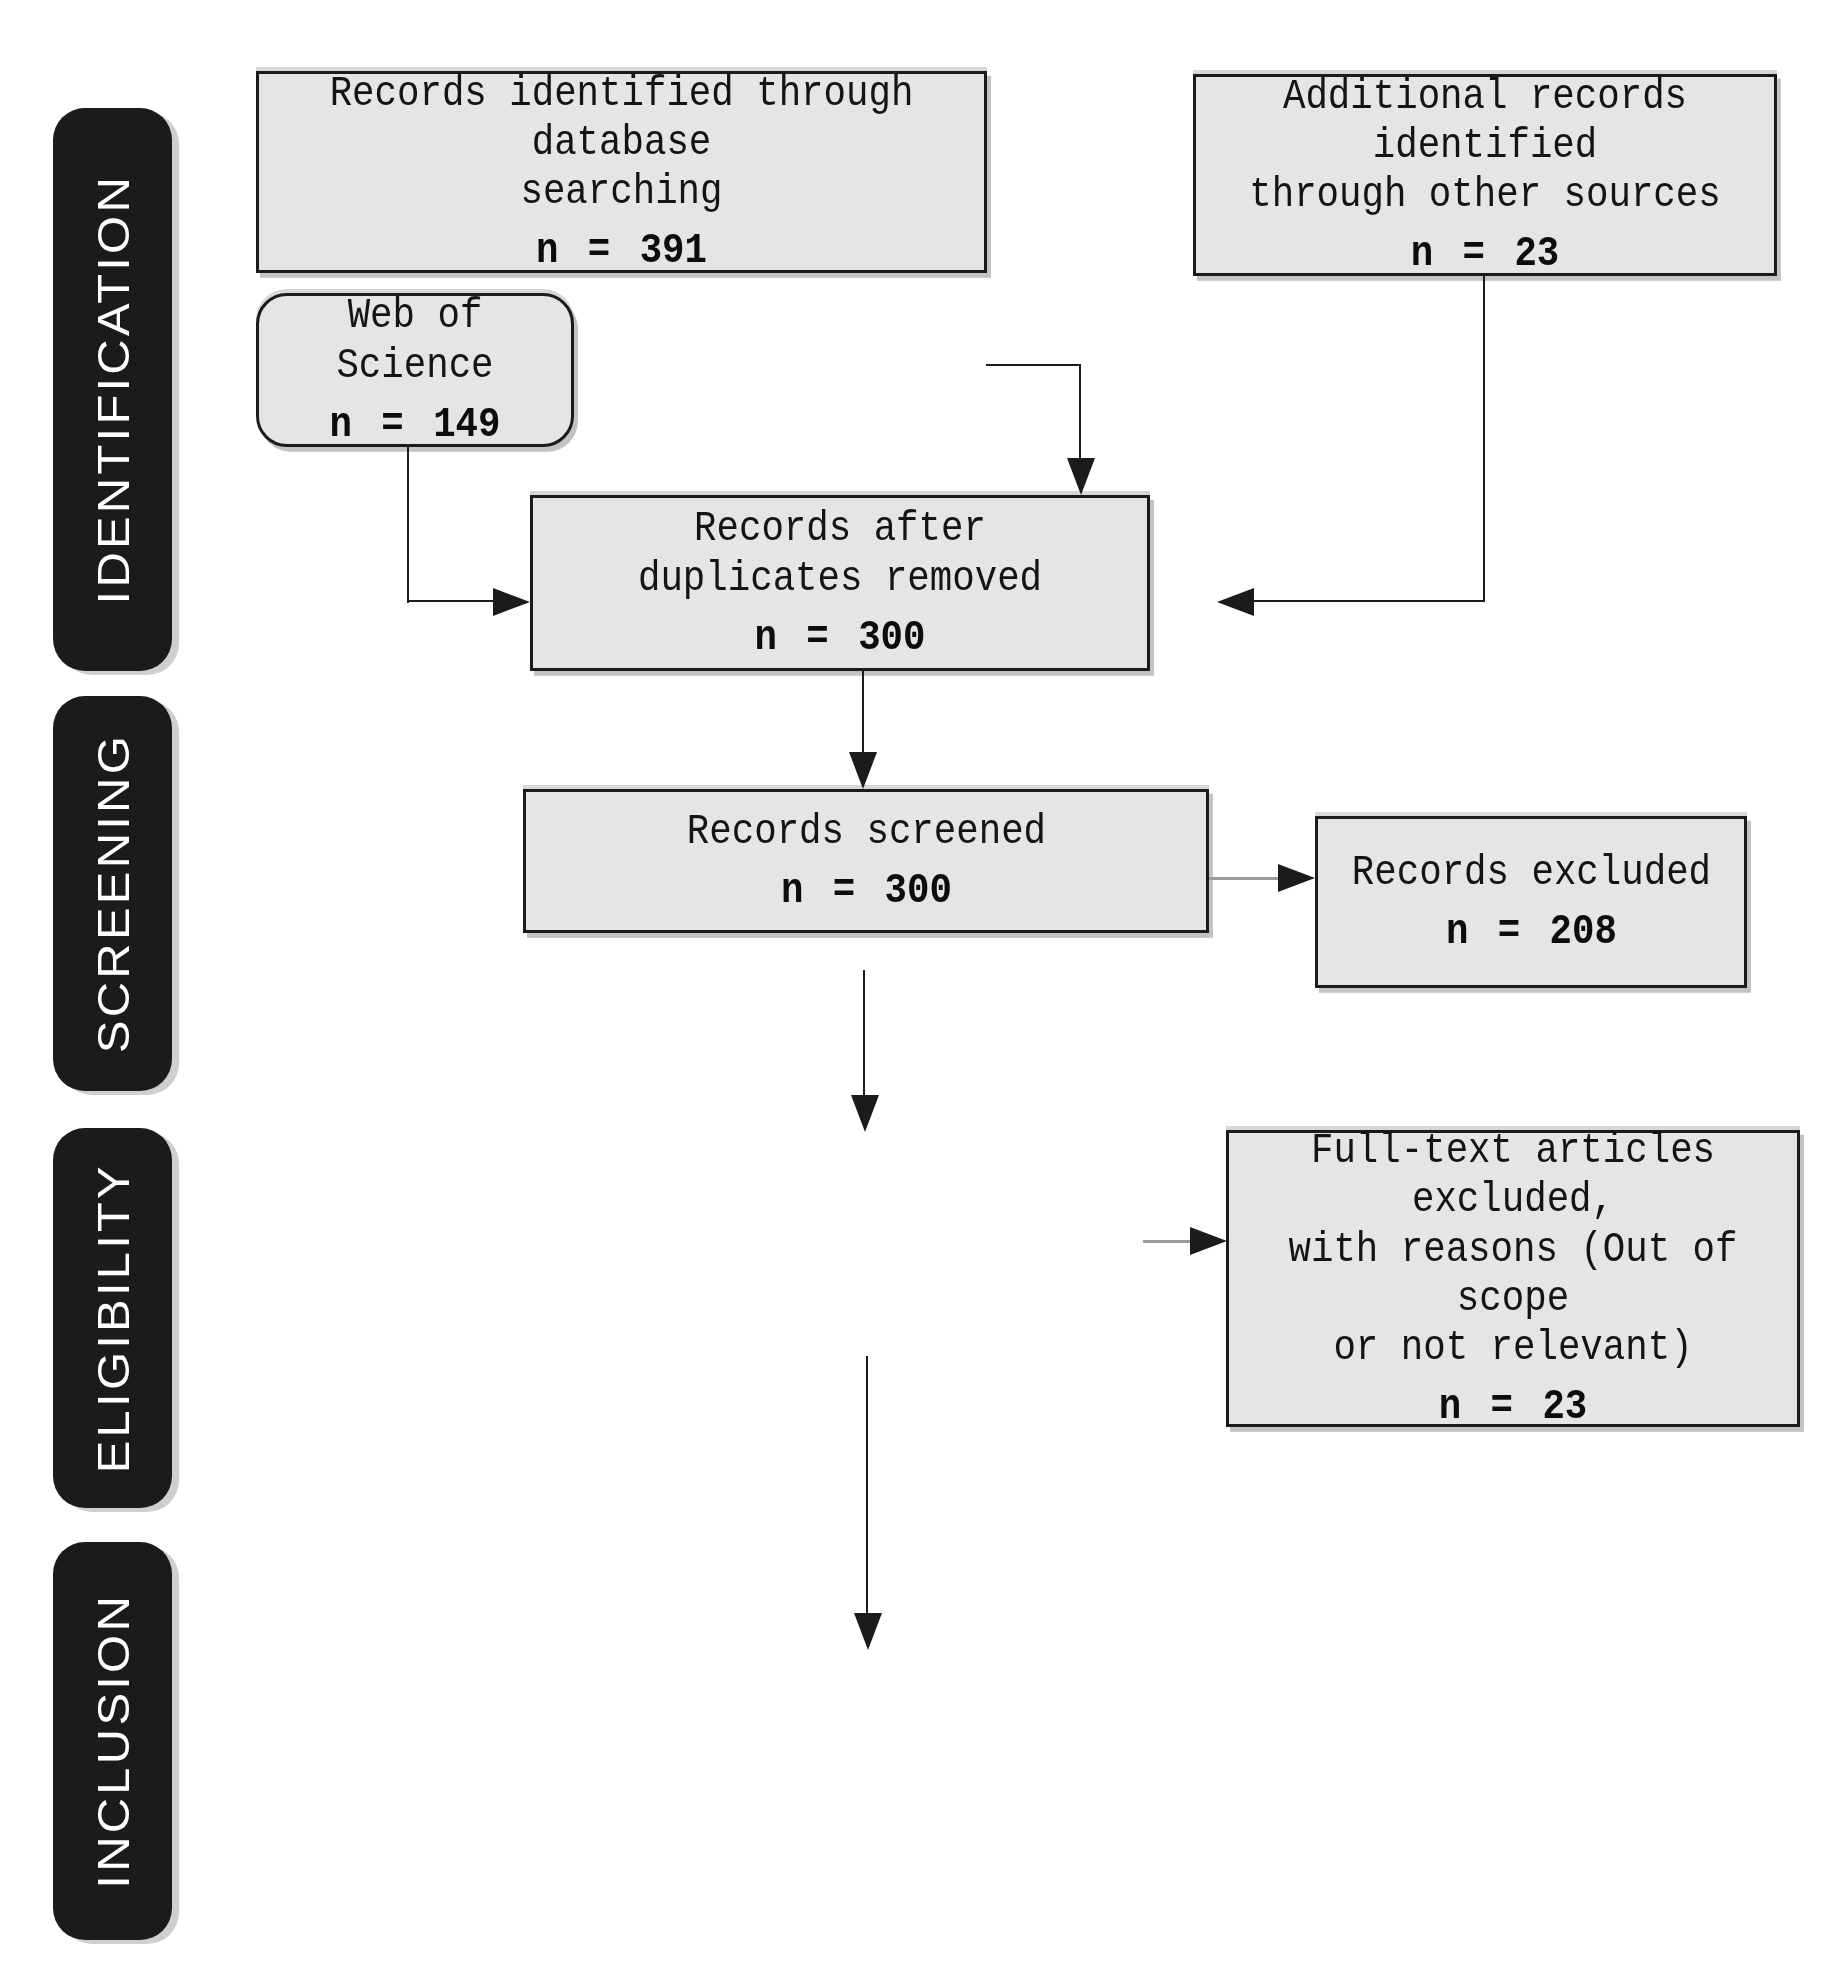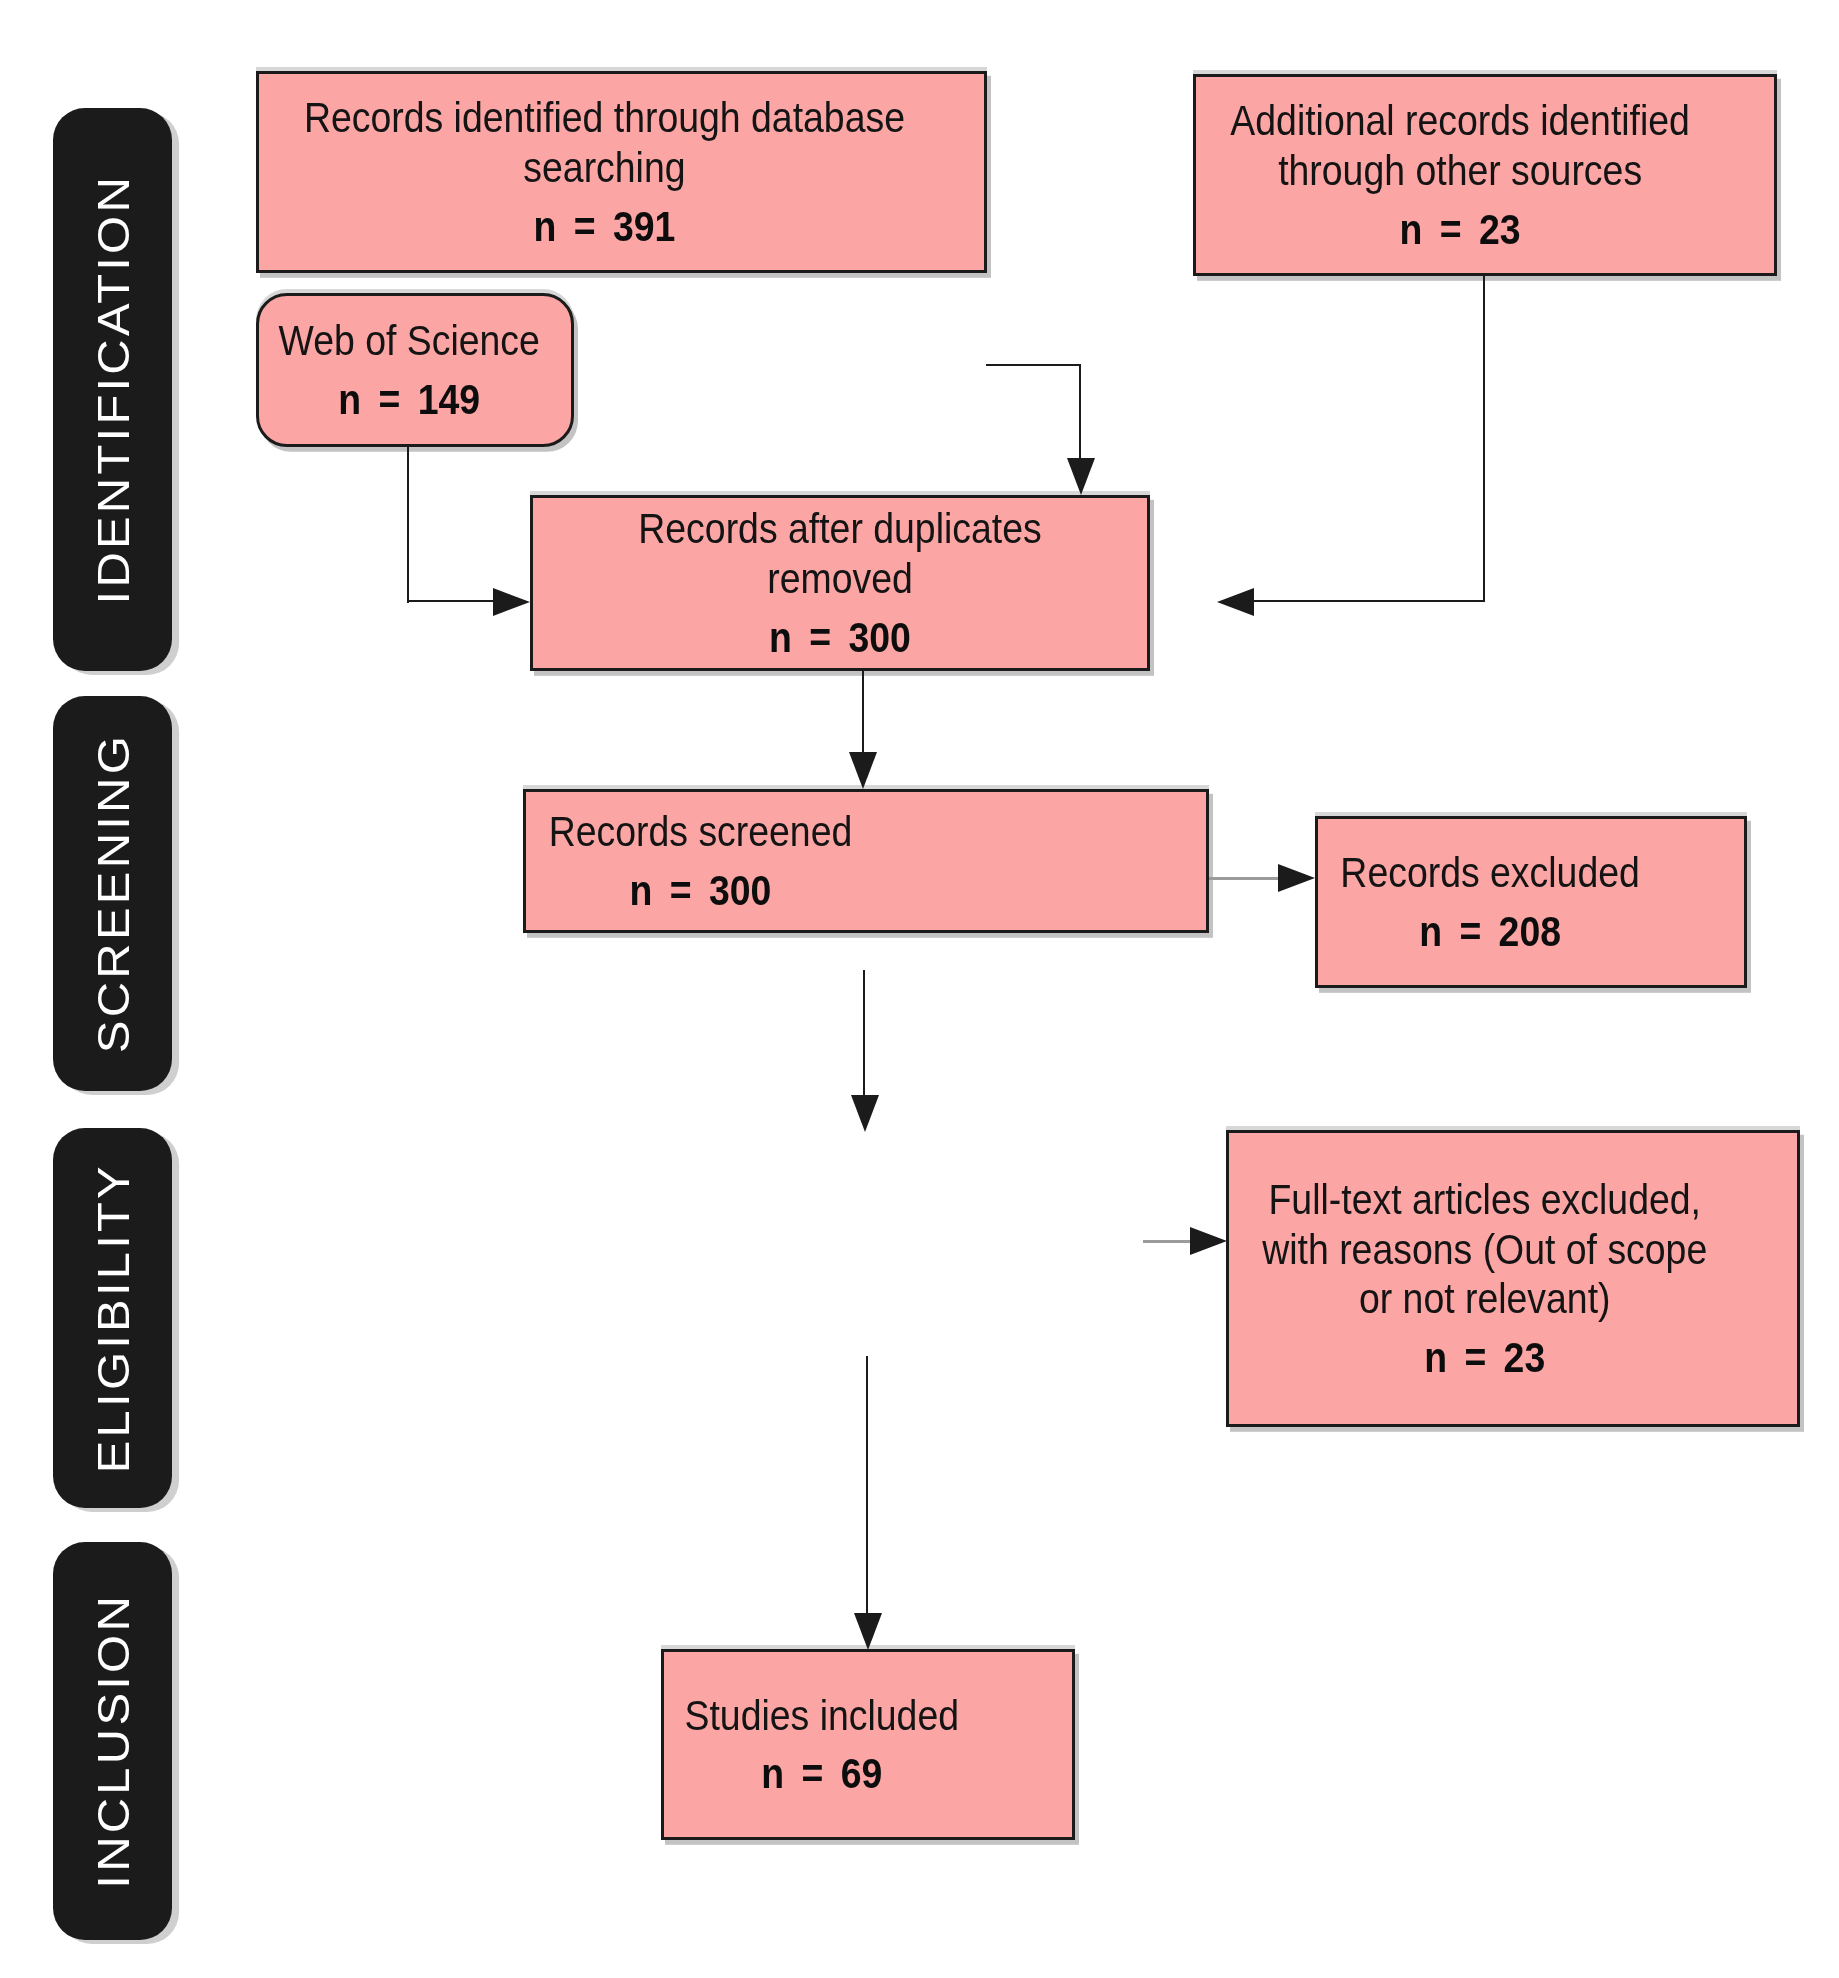--- a/index.html
+++ b/index.html
@@ -13,24 +13,24 @@
     box-shadow:7.1px 4px 0 rgba(130,130,130,0.38);
     display:flex;align-items:center;justify-content:center;
   }
   .stage .stage-label{
     writing-mode:vertical-rl;transform:rotate(180deg) scale(0.92,1);
     color:#ffffff;font-size:49px;letter-spacing:3.2px;font-weight:400;
     white-space:nowrap;
   }
   
   .fbox{
-    position:absolute;background:#fca5a5;border:3.2px solid #1b1b1b;
+    position:absolute;background:#e5e5e5;border:3.2px solid #1b1b1b;
     box-sizing:border-box;
     box-shadow:4px 4.8px 0 rgba(135,135,135,0.5), 0 -4px 0 rgba(135,135,135,0.33);
-    display:flex;align-items:center;text-align:center;
+    display:flex;align-items:center;justify-content:center;text-align:center;font-family:Liberation Mono, monospace;
   }
   .fbox .inner{transform:scaleX(0.87);transform-origin:center;}
   .box-title{font-size:43px;line-height:1.15;color:#141414;white-space:pre-line;}
   .box-n{font-size:43px;font-weight:bold;color:#0d0d0d;margin-top:9.5px;word-spacing:8px;}
   
   .seg{position:absolute;background:#1b1b1b;}
   .seg.gray{background:#9b9b9b;}
   
   .tri{position:absolute;width:0;height:0;}
   .tri.down{border-left:14.3px solid transparent;border-right:14.3px solid transparent;border-top:37px solid #1b1b1b;}
@@ -103,26 +103,20 @@
 
   <div class="fbox" style="left:1226px;top:1130px;width:574px;height:297px;">
     <div class="inner">
       <div class="box-title">Full-text articles excluded,
 with reasons (Out of scope
 or not relevant)</div>
       <div class="box-n">n = 23</div>
     </div>
   </div>
 
-  <div class="fbox" style="left:661px;top:1649px;width:414px;height:191px;">
-    <div class="inner">
-      <div class="box-title">Studies included</div>
-      <div class="box-n">n = 69</div>
-    </div>
-  </div>
 
   <div class="seg" style="left:407px;top:447px;width:2.4px;height:156px;"></div>
   <div class="seg" style="left:407px;top:600px;width:89px;height:2.4px;"></div>
   <div class="tri right" style="left:493px;top:588px;"></div>
 
   <div class="seg" style="left:986px;top:364px;width:94px;height:2.4px;"></div>
   <div class="seg" style="left:1079px;top:364px;width:2.4px;height:98px;"></div>
   <div class="tri down" style="left:1067px;top:458px;"></div>
 
   <div class="seg" style="left:1483px;top:276px;width:2.4px;height:326px;"></div>

